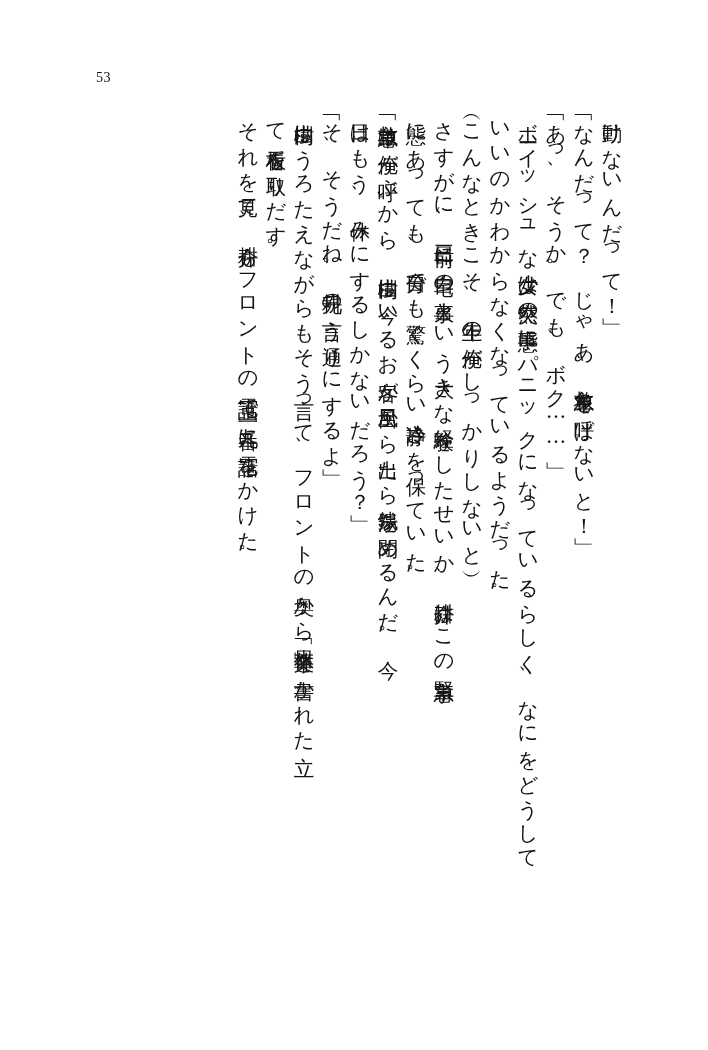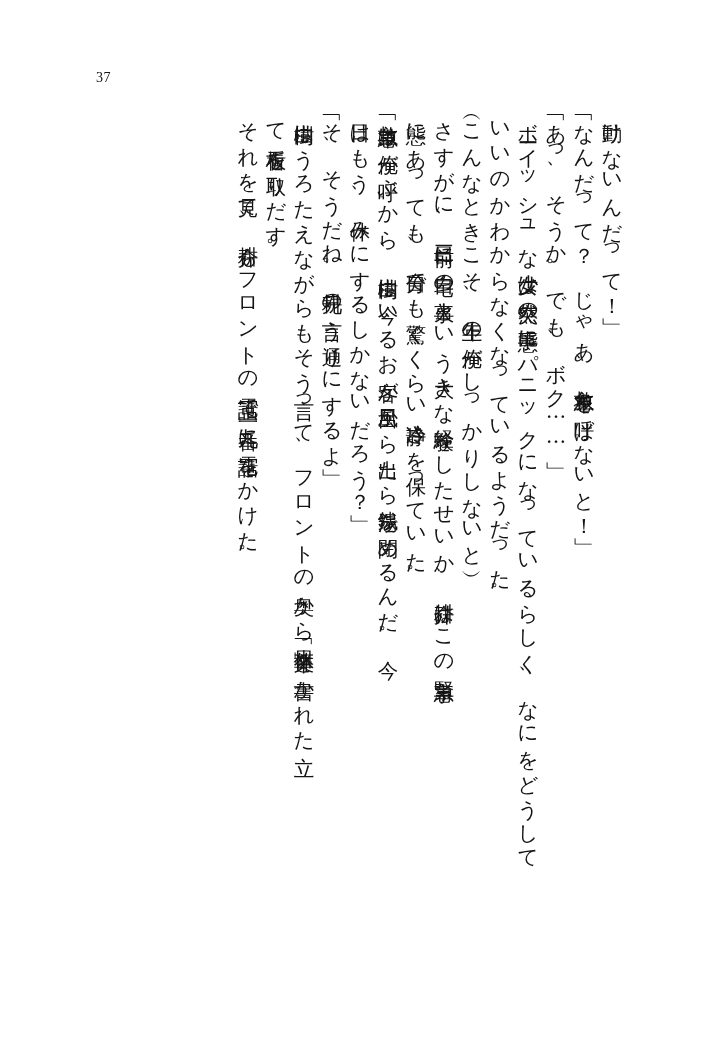--- a/index.html
+++ b/index.html
@@ -67,21 +67,21 @@
   .vline.short-4 { height: 42%; }
   .vline.short-6 { height: 63%; }
   .vline.short-7 { height: 81%; }
   .vline.short-8 { height: 86%; }
 </style>
 </head>
 <body>
 
 <div id="page">
 
-  <div id="page-number">37</div>
+  <div id="page-number">53</div>
 
   <div id="text-block">
     <div class="vline">動けないんだって！」</div>
     <div class="vline">「なんだって？　じゃあ、救急車を呼ばないと！」</div>
     <div class="vline short-1">「あっ、そうか。でも、ボク……」</div>
     <div class="vline">ボーイッシュな少女は突然の事態にパニックになっているらしく、なにをどうして</div>
     <div class="vline short-6">いいのかわからなくなっているようだった。</div>
     <div class="vline short-4">（こんなときこそ、年上の俺がしっかりしないと）</div>
     <div class="vline">さすがに、三日前に自宅の火事という大きな経験をしたせいか、耕介はこの緊急事</div>
     <div class="vline short-7">態にあっても、自分でも驚くくらい冷静さを保っていた。</div>

